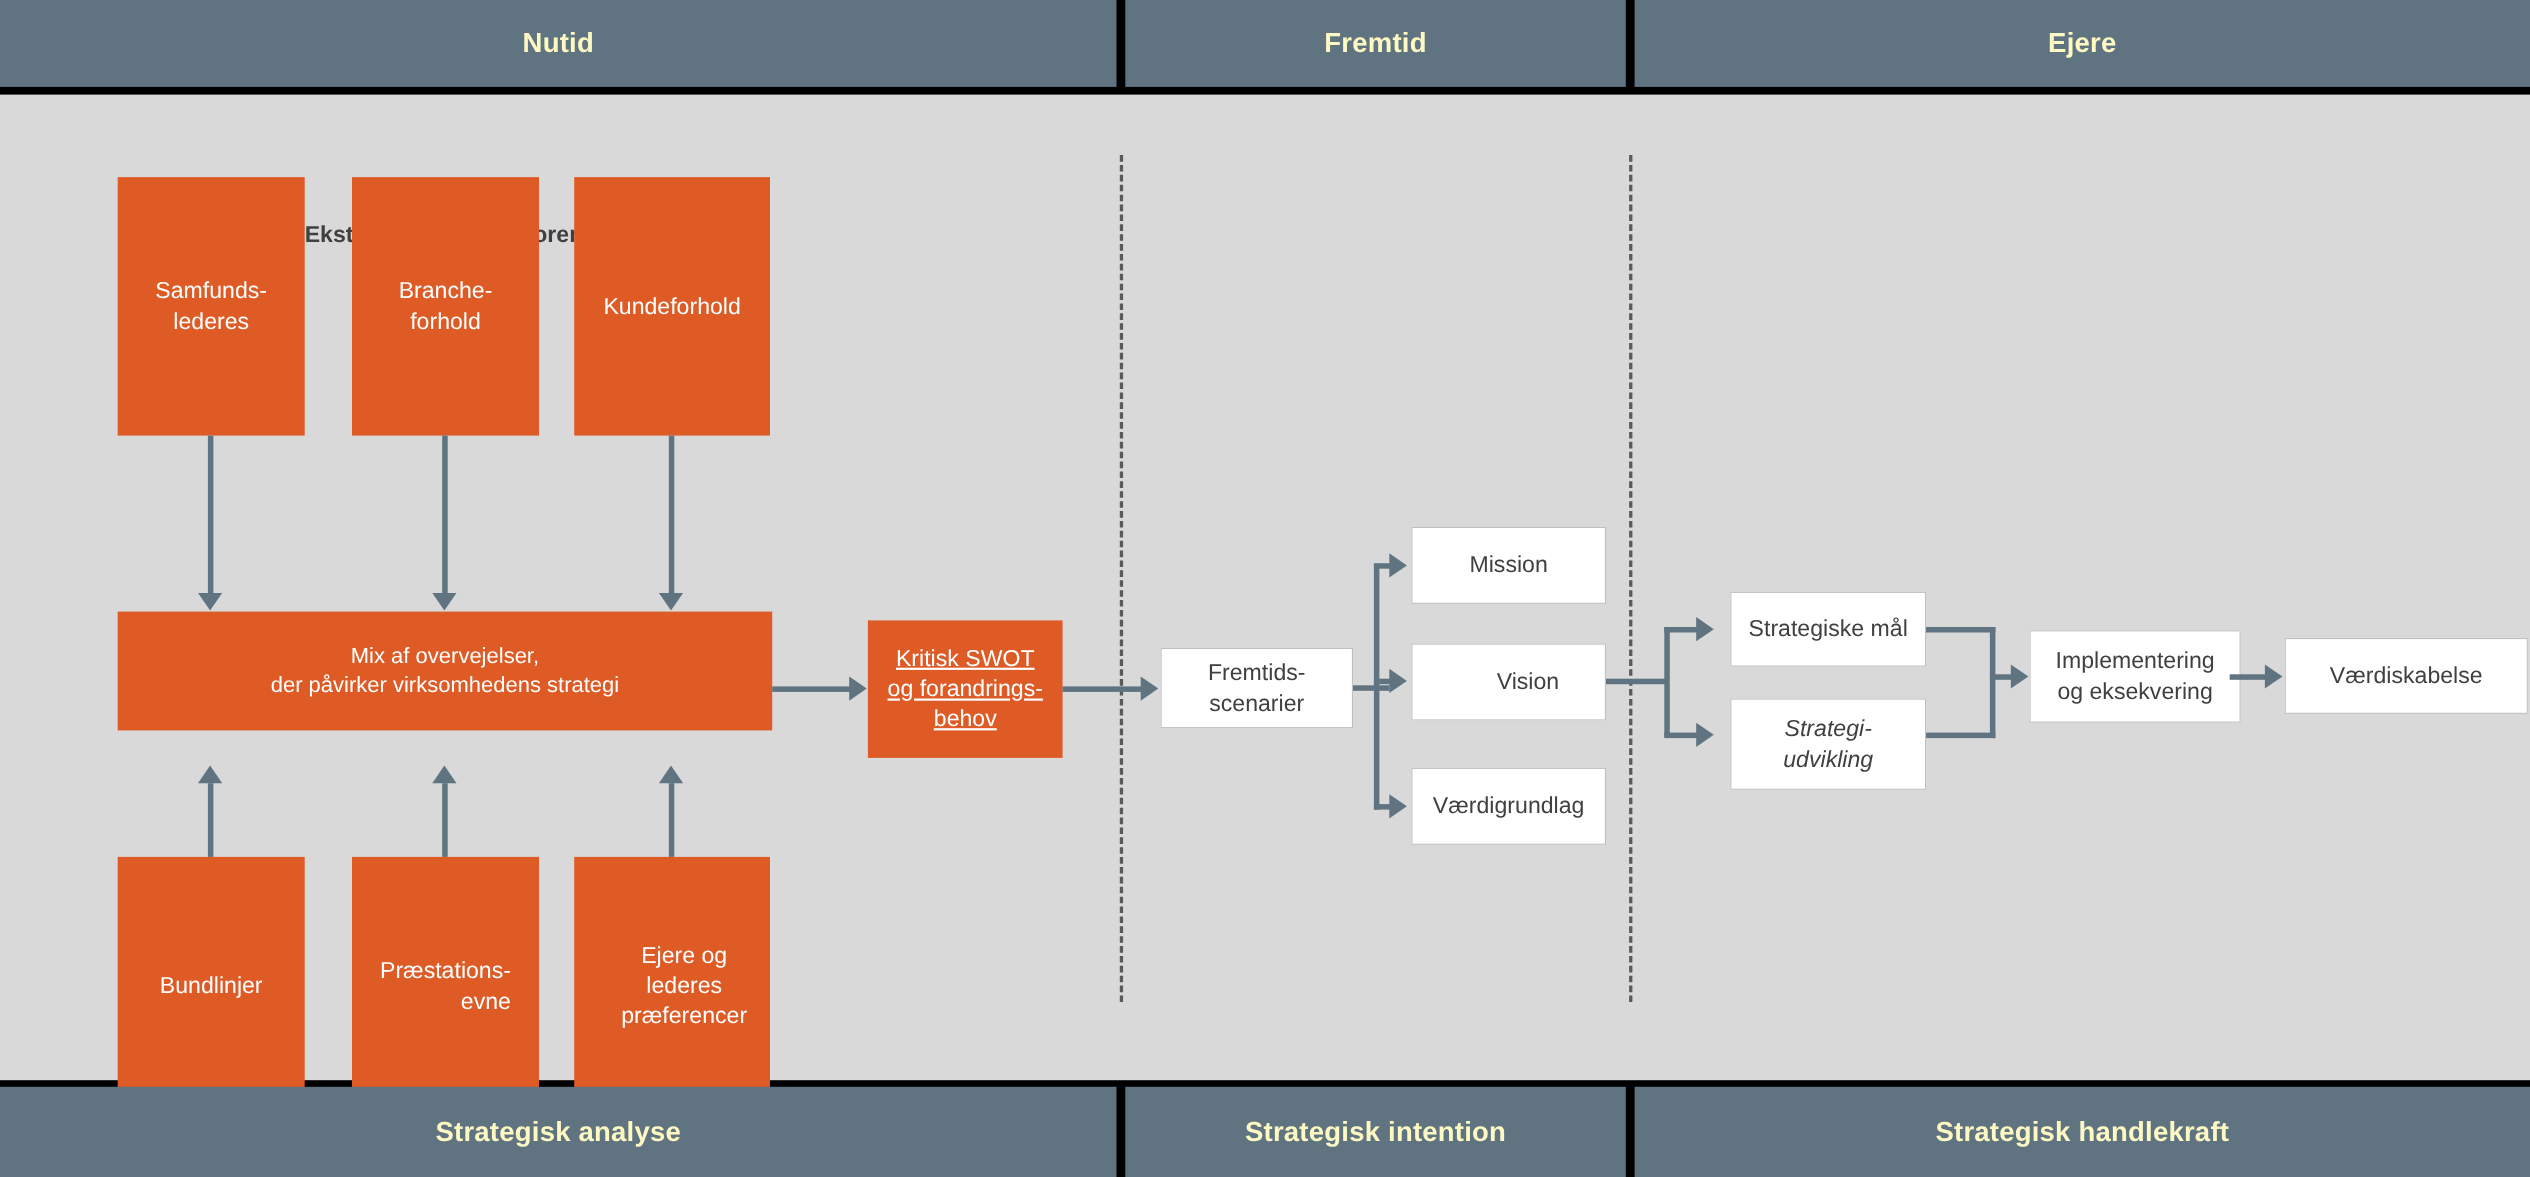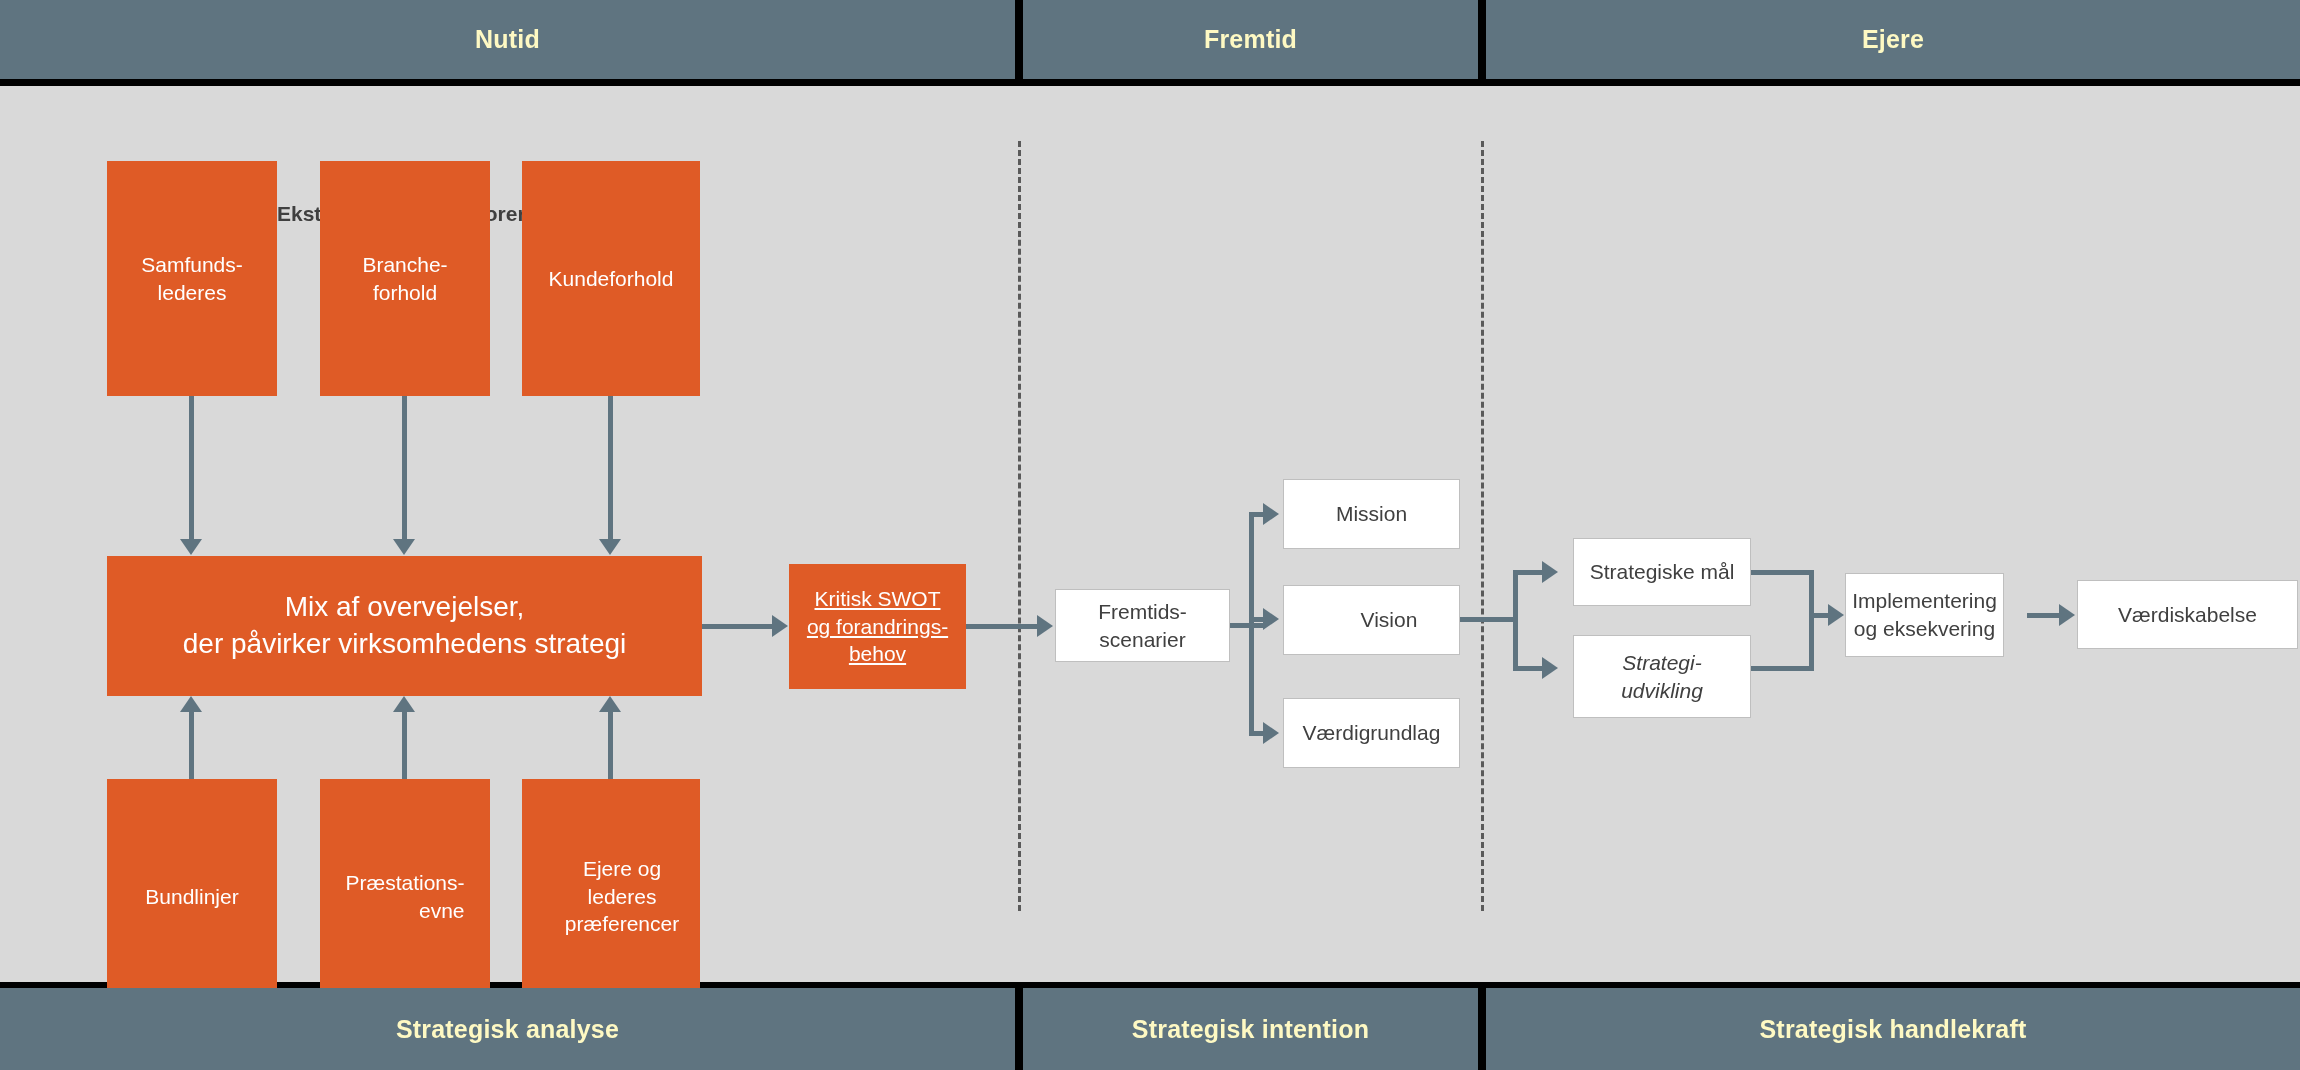--- a/index.html
+++ b/index.html
@@ -97,21 +97,21 @@
     border: 1px solid #BFBFBF;
     font-size: 21px;
   }
 
   
   #n-samfund  { left: 107px; top: 75px;  width: 170px; height: 235px; }
   #n-branche  { left: 320px; top: 75px;  width: 170px; height: 235px; }
   #n-kunde    { left: 522px; top: 75px;  width: 178px; height: 235px; }
 
   
-  #n-mix { left: 107px; top: 470px; width: 595px; height: 140px; font-size: 28px; }
+  #n-mix { left: 107px; top: 470px; width: 595px; height: 108px; font-size: 20px; }
 
   
   #n-bund   { left: 107px; top: 693px; width: 170px; height: 235px; }
   #n-praest { left: 320px; top: 693px; width: 170px; height: 235px; }
   #n-ejere  { left: 522px; top: 693px; width: 178px; height: 235px; padding-left: 22px; }
 
   
   #n-swot { left: 789px; top: 478px; width: 177px; height: 125px; text-decoration: underline; }
 
   
@@ -120,21 +120,21 @@
   
   #n-mission { left: 1283px; top: 393px; width: 177px; height: 70px; }
   #n-vision  { left: 1283px; top: 499px; width: 177px; height: 70px; }
   #n-vaerdig { left: 1283px; top: 612px; width: 177px; height: 70px; }
 
   
   #n-stratmal { left: 1573px; top: 452px; width: 178px; height: 68px; }
   #n-stratudv { left: 1573px; top: 549px; width: 178px; height: 83px; font-style: italic; }
 
   
-  #n-impl  { left: 1845px; top: 487px; width: 159px; height: 84px; }
+  #n-impl  { left: 1845px; top: 487px; width: 192px; height: 84px; }
   #n-vaerd { left: 2077px; top: 494px; width: 221px; height: 69px; }
 
   
   .lineV, .lineH {
     position: absolute;
     background: #5F7480;
   }
   .lineV { width: 5px; }
   .lineH { height: 5px; }
 

